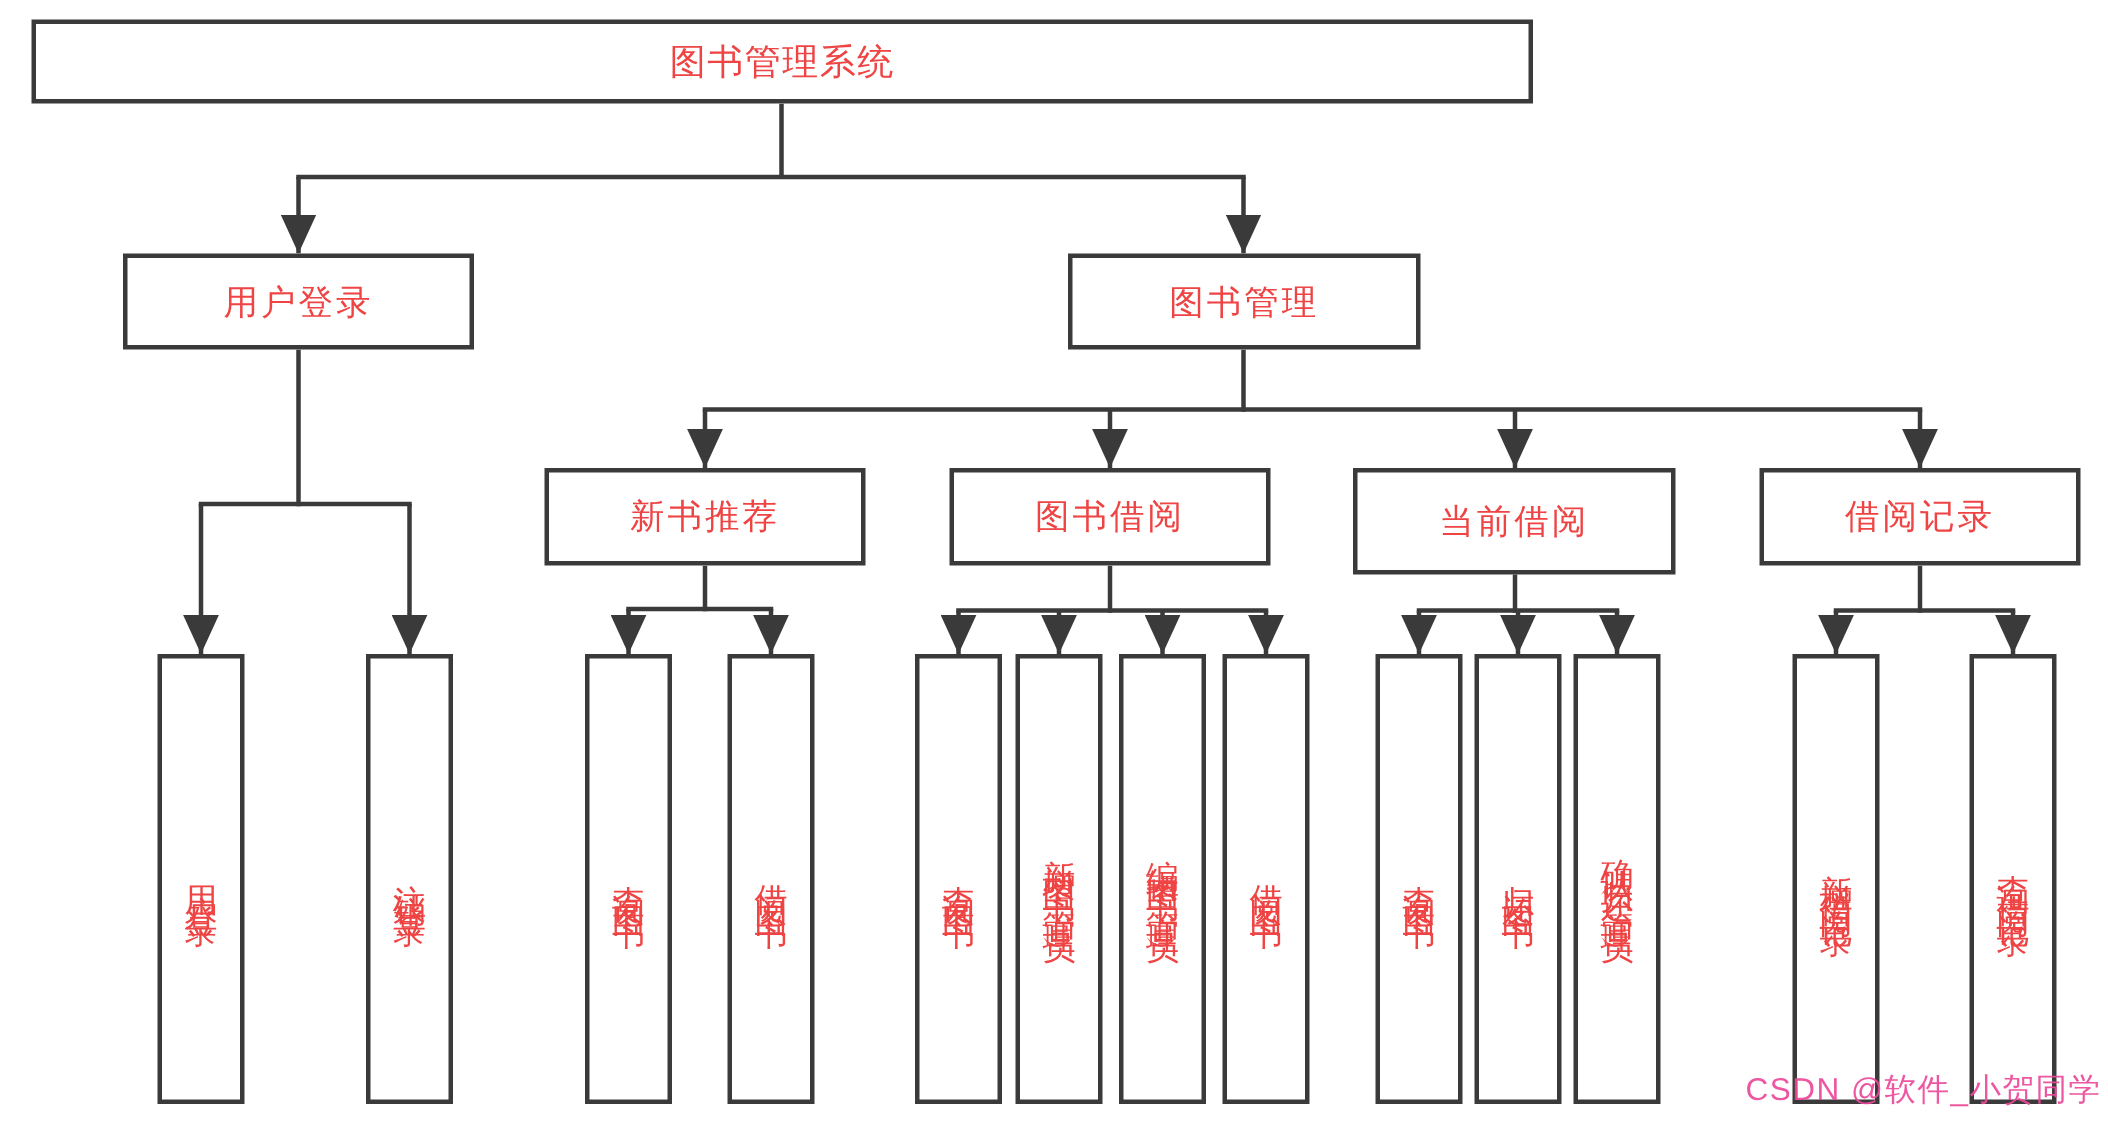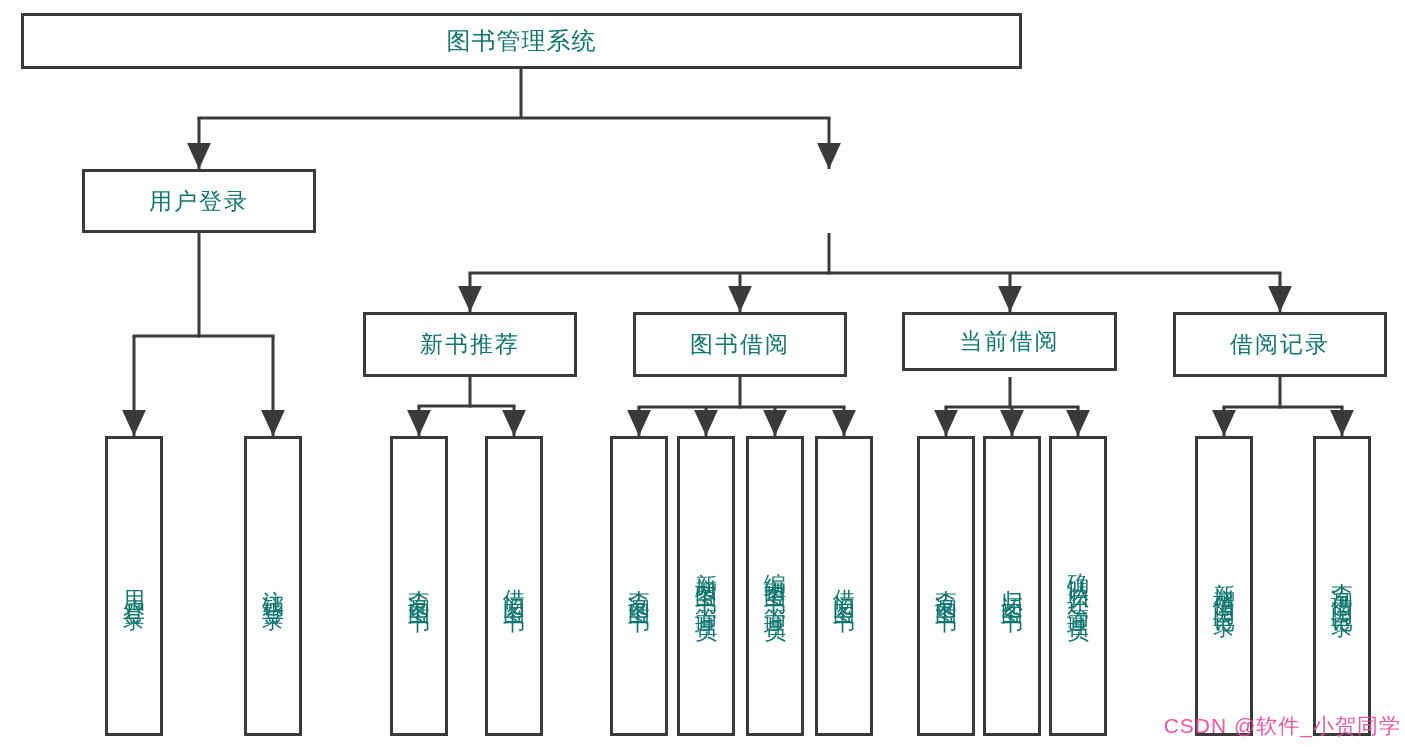--- a/index.html
+++ b/index.html
@@ -18,21 +18,21 @@
     z-index: 1;
   }
   .box {
     position: absolute;
     box-sizing: border-box;
     border: 3px solid #3a3a3a;
     background: #ffffff;
     display: flex;
     align-items: center;
     justify-content: center;
-    color: #0f766e;
+    color: #ef4444;
     z-index: 2;
     text-align: left;
   }
   .hbox {
     font-size: 23px;
     letter-spacing: 2px;
     white-space: nowrap;
   }
   .root-box {
     font-size: 24px;
@@ -109,24 +109,25 @@
       <path d="M1280 377 V408.5"></path>
       <path d="M1222.5 407 H1343.5"></path>
       <path d="M1224 407 V436" marker-end="url(#arrow)"></path>
       <path d="M1342 407 V436" marker-end="url(#arrow)"></path>
     </g>
   </svg>
 
   <div class="box hbox root-box" style="left:21px; top:13px; width:1001px; height:56px;">图书管理系统</div>
 
   <div class="box hbox" style="left:82px; top:169px; width:234px; height:64px;">用户登录</div>
+  <div class="box hbox" style="left:712px; top:169px; width:235px; height:64px;">图书管理</div>
 
   <div class="box hbox" style="left:633px; top:312px; width:214px; height:65px;">图书借阅</div>
   <div class="box hbox" style="left:363px; top:312px; width:214px; height:65px;">新书推荐</div>
-  <div class="box hbox" style="left:902px; top:312px; width:215px; height:59px;">当前借阅</div>
+  <div class="box hbox" style="left:902px; top:312px; width:215px; height:71px;">当前借阅</div>
   <div class="box hbox" style="left:1173px; top:312px; width:214px; height:65px;">借阅记录</div>
 
   <div class="box leaf" style="left:105px; top:436px; width:58px; height:300px;">用户登录</div>
   <div class="box leaf" style="left:244px; top:436px; width:58px; height:300px;">注销登录</div>
 
   <div class="box leaf" style="left:390px; top:436px; width:58px; height:300px;">查询图书</div>
   <div class="box leaf" style="left:485px; top:436px; width:58px; height:300px;">借阅图书</div>
 
   <div class="box leaf" style="left:610px; top:436px; width:58px; height:300px;">查询图书</div>
   <div class="box leaf" style="left:677px; top:436px; width:58px; height:300px;">新增图书（管理员）</div>

